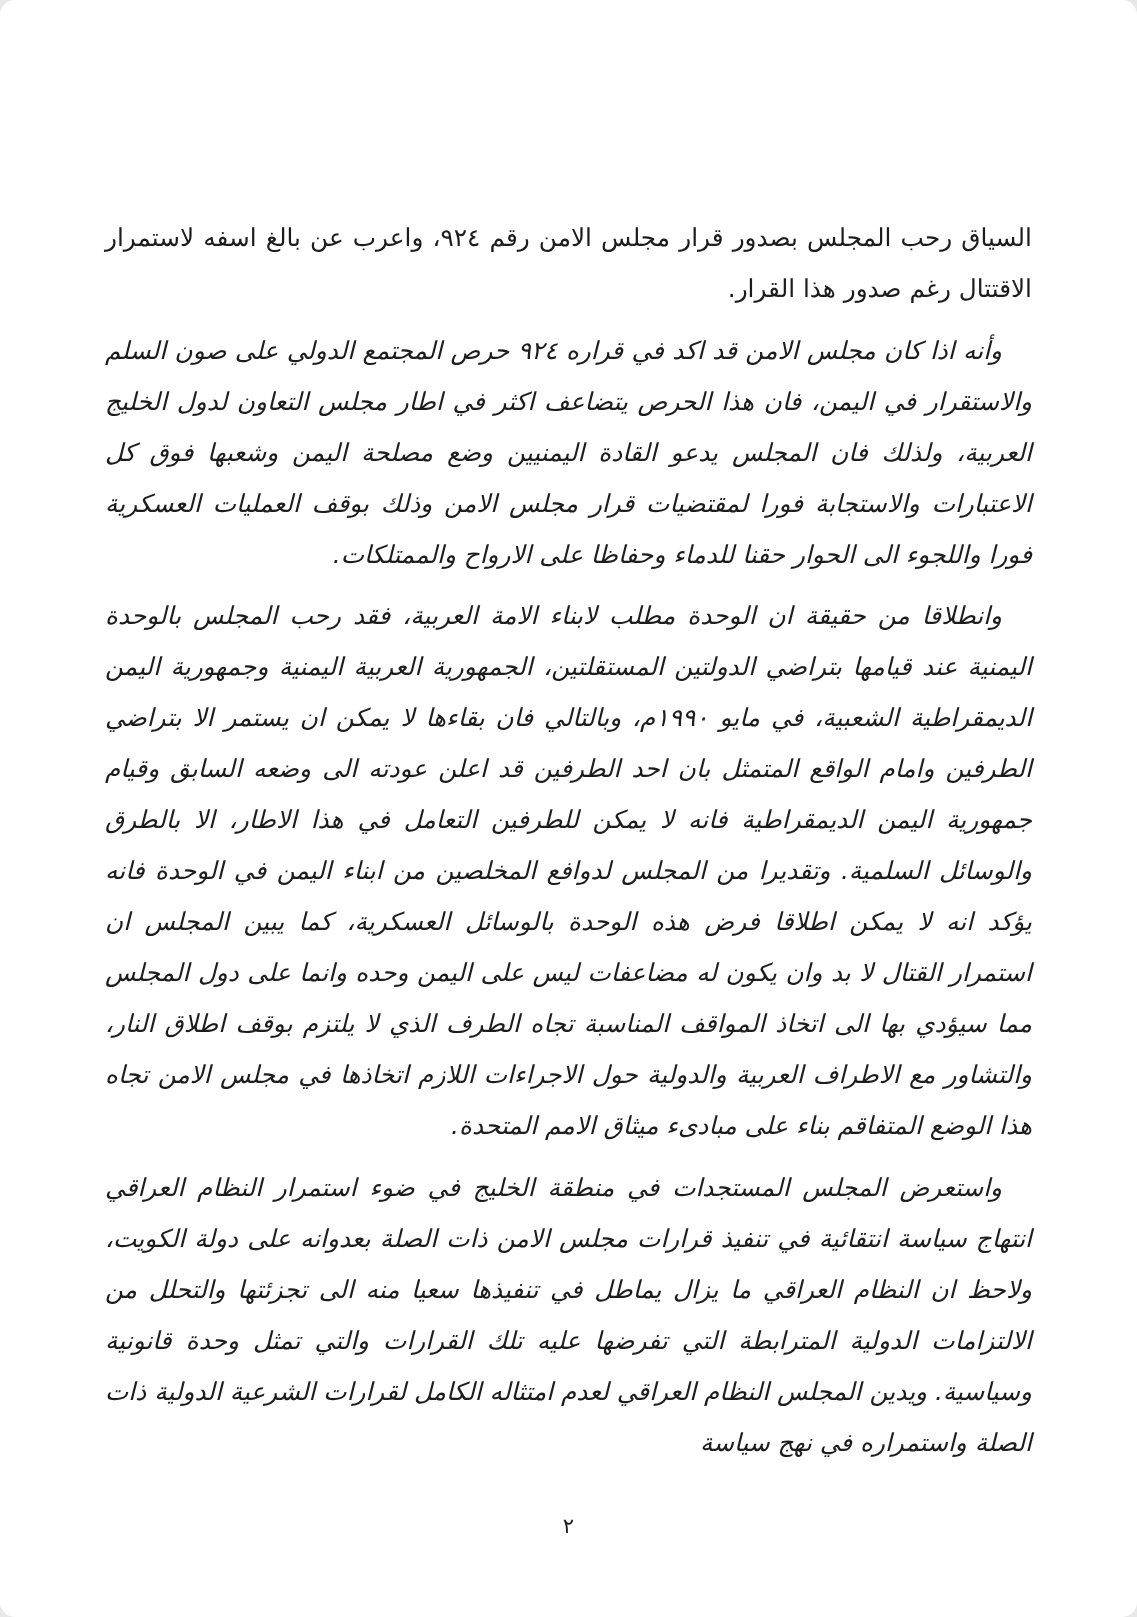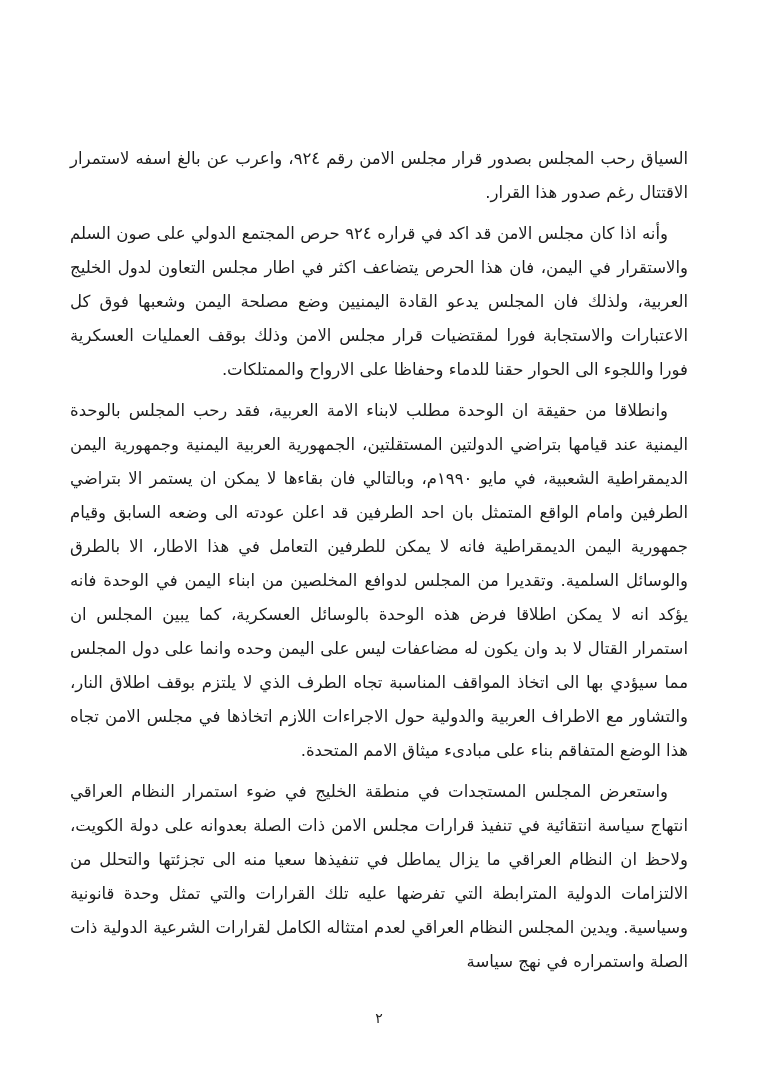--- a/index.html
+++ b/index.html
@@ -8,39 +8,41 @@
     background: #e8e8e8;
   }
   .page {
     position: relative;
     width: 758px;
     height: 1078px;
     margin: 0 auto;
     background: #ffffff;
     overflow: hidden;
     font-family: "DejaVu Sans", sans-serif;
+    border-radius: 10px;
   }
   .text-block {
     position: absolute;
     top: 142px;
     right: 70px;
     left: 70px;
     direction: rtl;
     unicode-bidi: embed;
     text-align: justify;
     color: #1c1c1c;
     font-size: 16.5px;
     line-height: 34px;
   }
   .text-block p {
     margin: 0 0 7px 0;
     padding: 0;
   }
   .text-block p.indented {
     text-indent: 20px;
+    font-style: italic;
   }
   .page-number {
     position: absolute;
     top: 1008px;
     left: 0;
     right: 0;
     text-align: center;
     direction: rtl;
     color: #1c1c1c;
     font-size: 14px;

